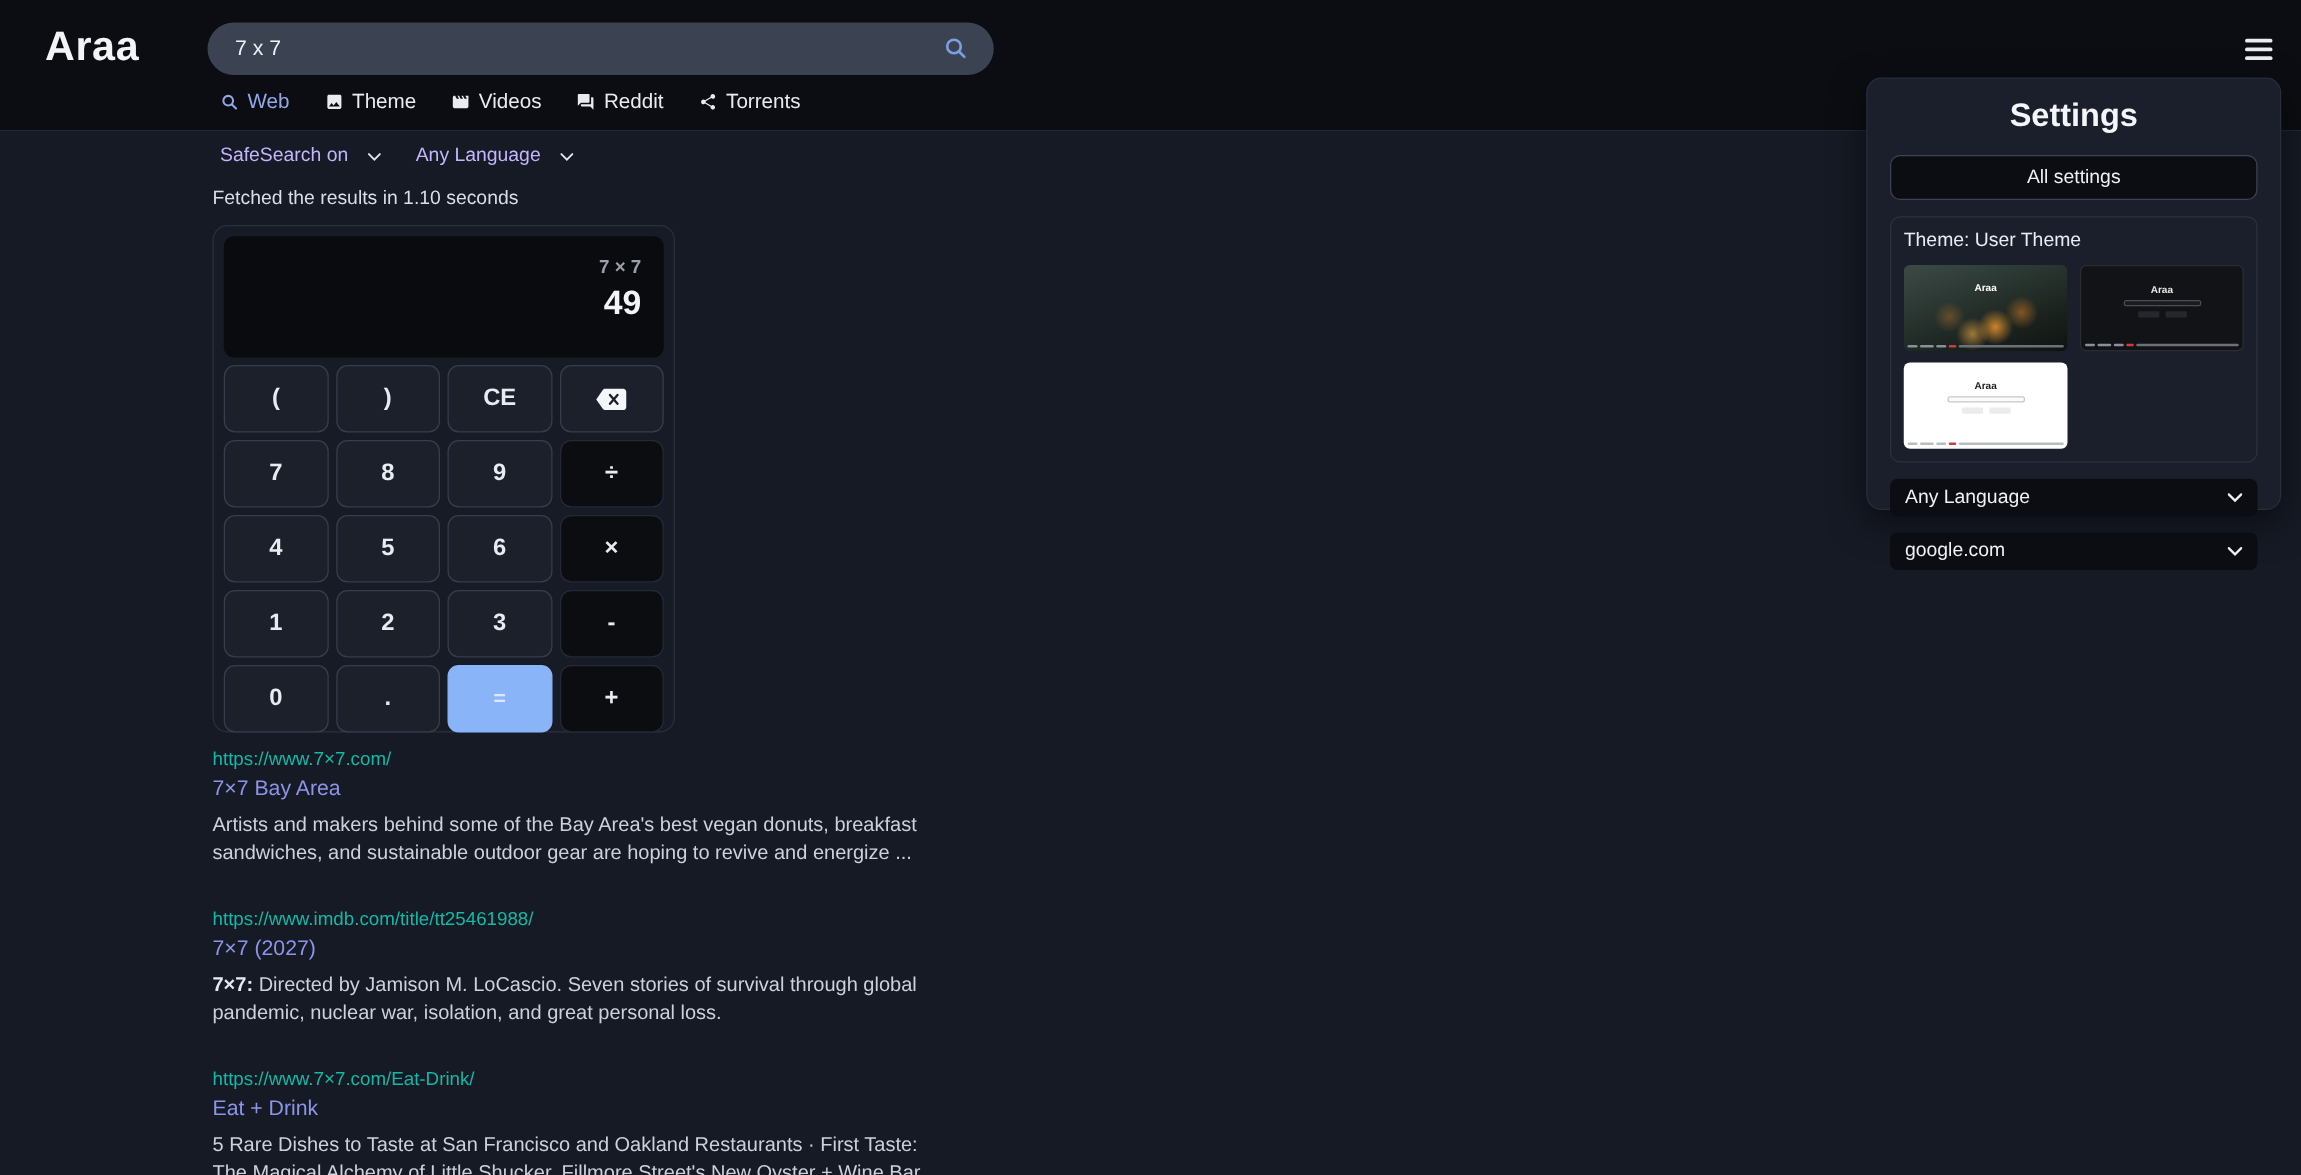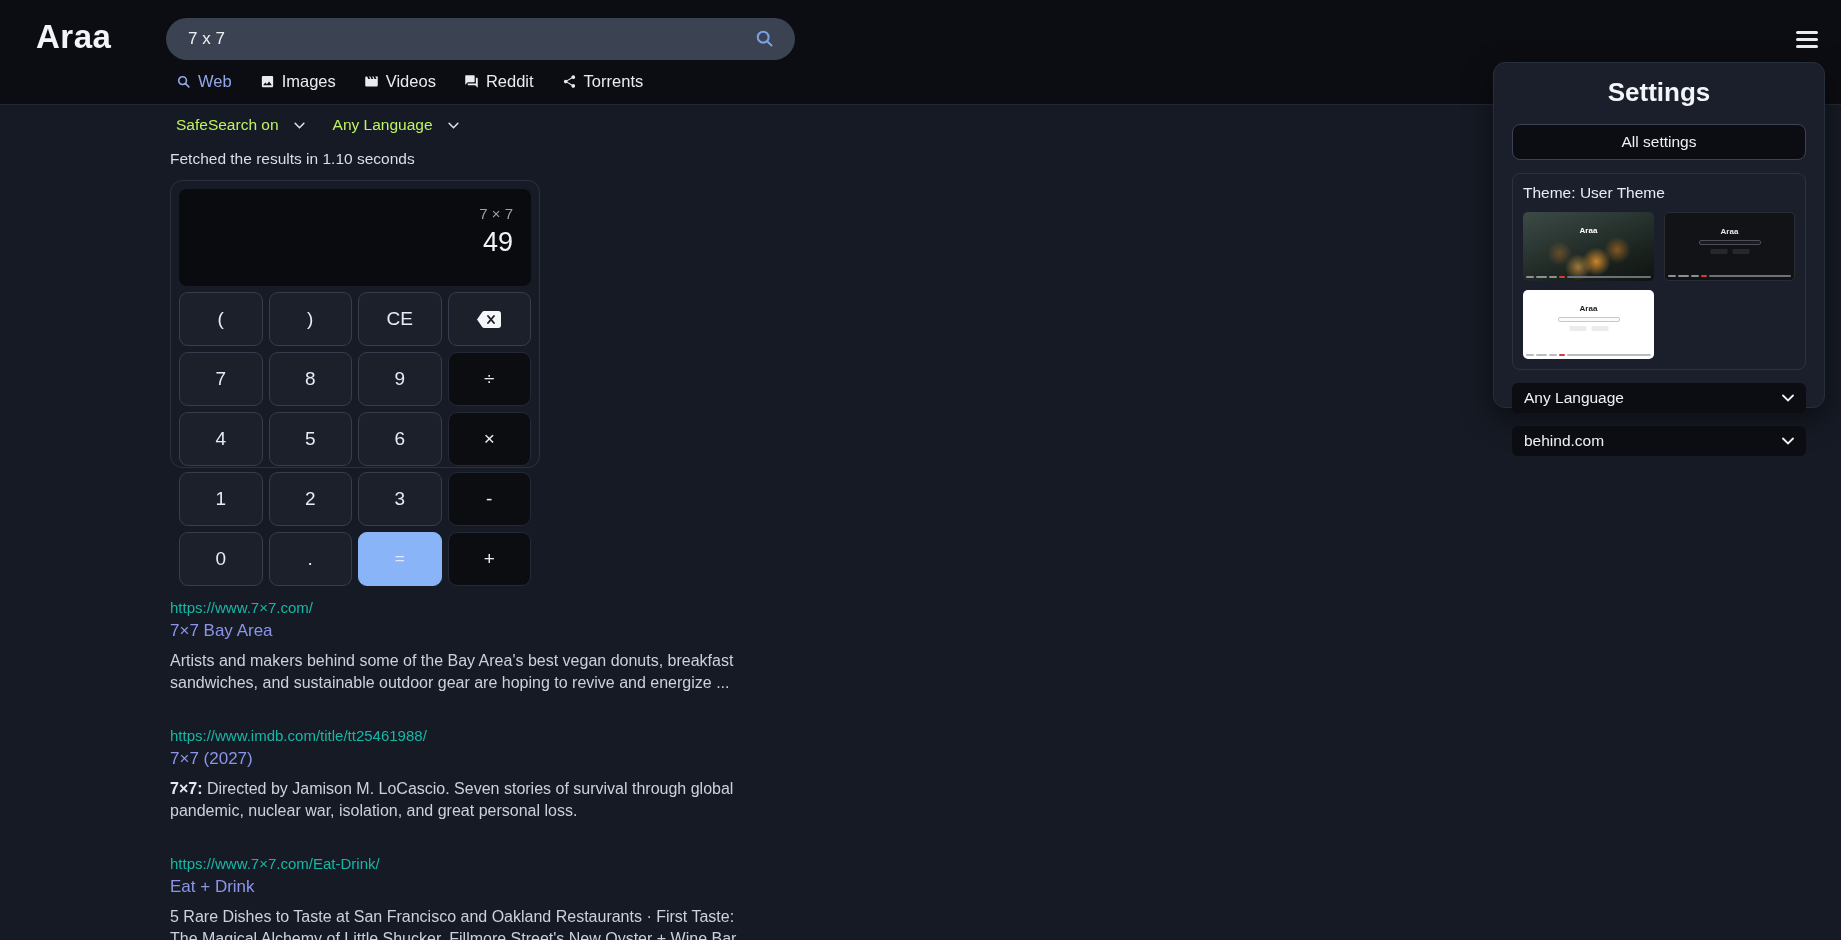--- a/index.html
+++ b/index.html
@@ -26,27 +26,27 @@
     font-family:"Liberation Sans", sans-serif;
   }
   .search-pill .mag { position:absolute; right:20px; top:10px; cursor:pointer; }
   .tabs { position:absolute; left:176px; top:72px; display:flex; gap:28px; align-items:center; }
   .tab { display:flex; align-items:center; gap:7px; font-size:16.5px; color:#e9ebef; cursor:pointer; }
   .tab svg { display:block; }
   .tab.active { color:#93a7e8; }
   .hamburger { position:absolute; left:1796px; top:31px; width:22px; cursor:pointer; }
   .hamburger div { height:2.6px; background:#e9ecf2; border-radius:2px; margin-bottom:4.6px; }
   
-  .filters { position:absolute; left:176px; top:116px; display:flex; gap:28px; align-items:center; font-size:15.5px; color:#bef264; }
+  .filters { position:absolute; left:176px; top:116px; display:flex; gap:28px; align-items:center; font-size:15.5px; color:#c4b5fd; }
   .filter { display:flex; align-items:center; gap:15px; cursor:pointer; }
   .fetched { position:absolute; left:170px; top:150px; font-size:15.5px; color:#d9deе8; color:#d9dee8; }
   
   .calc {
-    position:absolute; left:170px; top:180px; width:370px; height:288px;
-    background:#171b25; border:1px solid #2b303d; border-radius:12px; padding:8px;
+    position:absolute; left:170px; top:180px; width:370px; height:406px;
+    background:#171b25; border:1px solid #2b303d; border-radius:12px; padding:8px;font-weight:bold;
   }
   .calc-display {
     background:#0a0b0e; border-radius:8px; height:97px; margin-bottom:6px;
     padding:16px 18px 0 0; text-align:right;
   }
   .calc-expr { font-size:15px; color:#99a0ac; }
   .calc-result { font-size:27px; color:#f2f4f7; margin-top:5px; }
   .calc-grid { display:grid; grid-template-columns:repeat(4,1fr); gap:6px; }
   .cbtn {
     height:54px; border-radius:9px; background:#1c202b; border:1px solid #363d4d;
@@ -138,21 +138,21 @@
         </svg>
       </span>
       <span>Web</span>
     </div>
     <div class="tab">
       <span>
         <svg width="15" height="15" viewBox="0 0 24 24" fill="#e9ebef">
           <path d="M21 19V5c0-1.1-.9-2-2-2H5c-1.1 0-2 .9-2 2v14c0 1.1.9 2 2 2h14c1.1 0 2-.9 2-2zM8.5 13.5l2.5 3 3.5-4.5 4.5 6H5l3.5-4.5z"></path>
         </svg>
       </span>
-      <span>Images</span>
+      <span>Theme</span>
     </div>
     <div class="tab">
       <span>
         <svg width="15" height="15" viewBox="0 0 24 24" fill="#e9ebef">
           <path d="M18 4l2 4h-3l-2-4h-2l2 4h-3l-2-4H8l2 4H7L5 4H4c-1.1 0-2 .9-2 2v12c0 1.1.9 2 2 2h16c1.1 0 2-.9 2-2V4h-4z"></path>
         </svg>
       </span>
       <span>Videos</span>
     </div>
     <div class="tab">
@@ -305,18 +305,18 @@
     </div>
   </div>
 
   <div class="select">
     <span>Any Language</span>
     <svg width="12" height="8" viewBox="0 0 12 8" fill="none" stroke="#eef1f6" stroke-width="1.8" stroke-linecap="round">
         <path d="M1 1.5l5 5 5-5"></path>
       </svg>
   </div>
   <div class="select">
-    <span>behind.com</span>
+    <span>google.com</span>
     <svg width="12" height="8" viewBox="0 0 12 8" fill="none" stroke="#eef1f6" stroke-width="1.8" stroke-linecap="round">
         <path d="M1 1.5l5 5 5-5"></path>
       </svg>
   </div>
 </div>
 
 </body></html>

